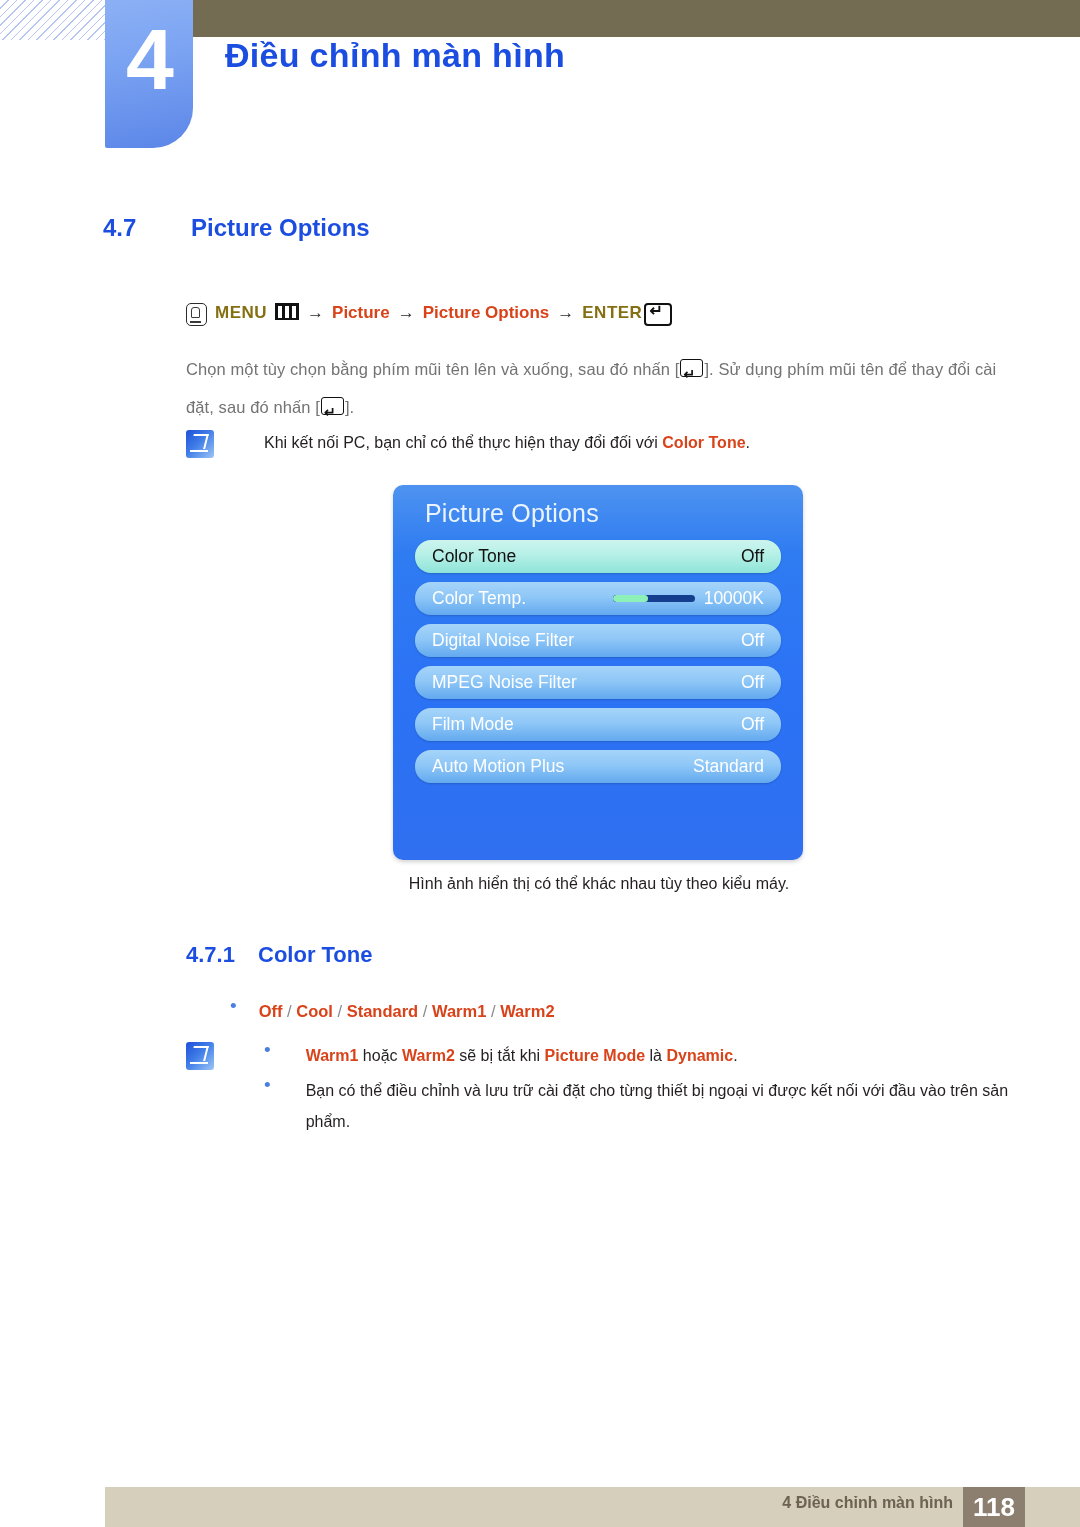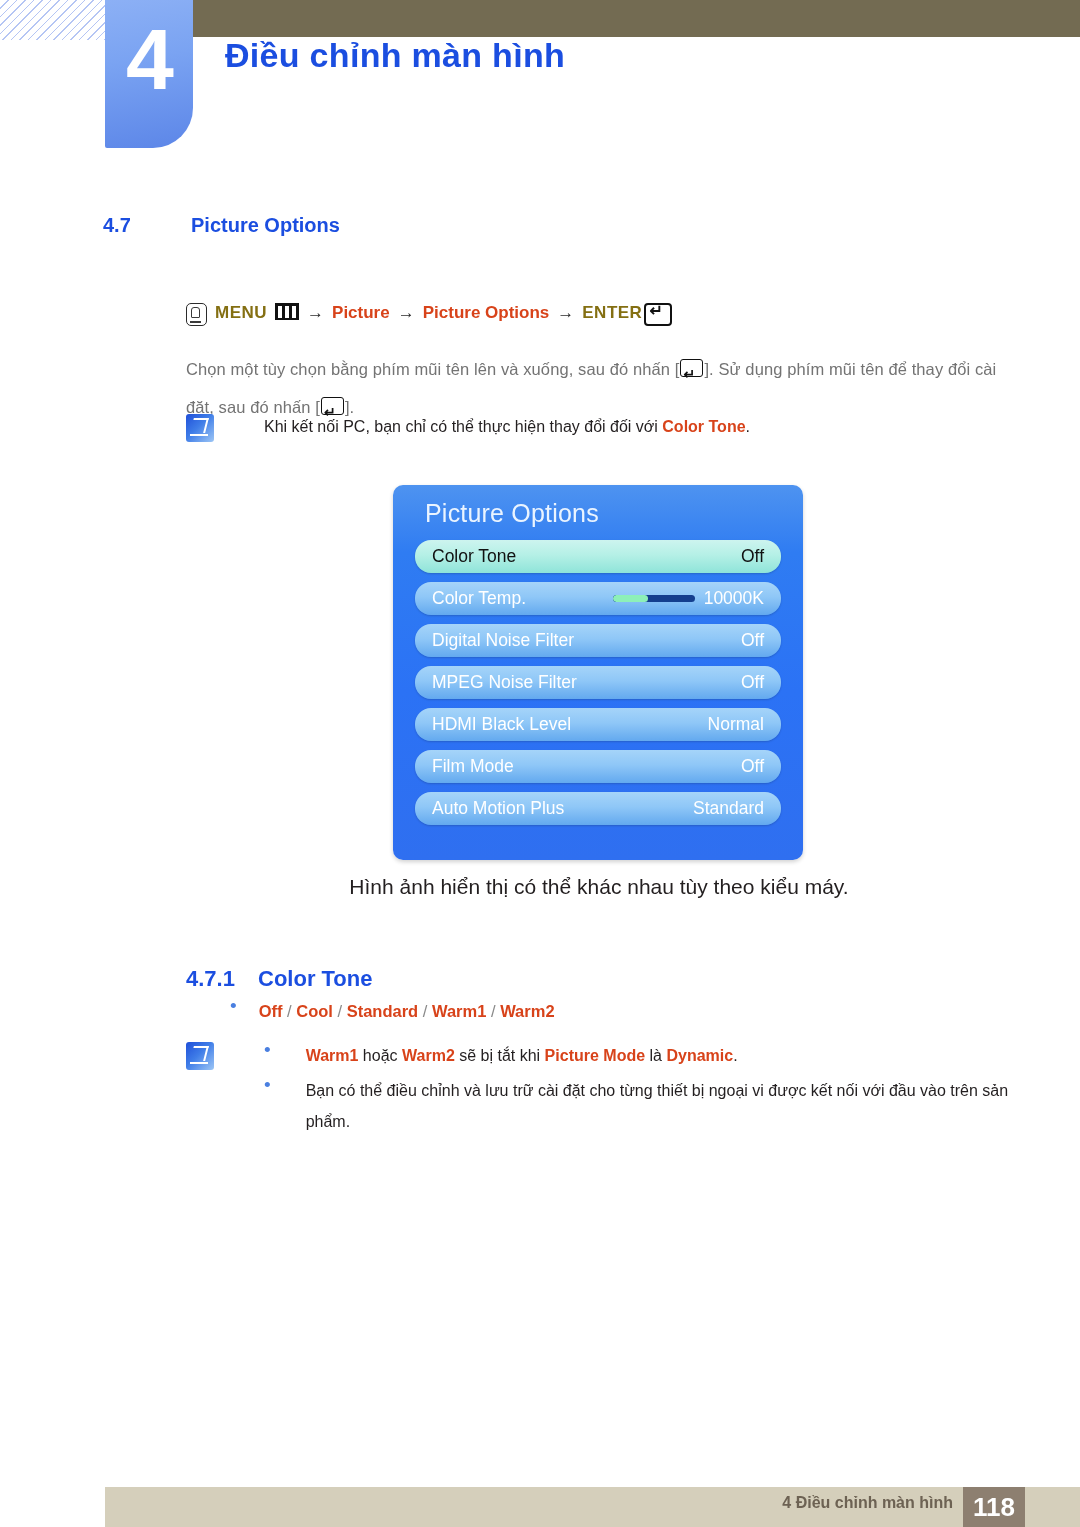--- a/index.html
+++ b/index.html
@@ -78,21 +78,21 @@
 
   
   .section-heading {
     position: absolute;
     top: 214px;
     left: 103px;
     display: flex;
     align-items: flex-end;
     color: #1b4ee0;
     font-weight: bold;
-    font-size: 20px;
+    font-size: 24px;
   }
   .section-num { width: 88px; }
 
   
   .menu-path {
     position: absolute;
     top: 303px;
     left: 186px;
     display: flex;
     align-items: flex-start;
@@ -199,21 +199,21 @@
   }
   #para-main { top: 350px; }
 
   .note-block {
     position: absolute;
     left: 186px;
     width: 830px;
     display: flex;
     align-items: flex-start;
   }
-  #note-pc { top: 412px; }
+  #note-pc { top: 428px; }
   .note-icon {
     width: 28px; height: 28px;
     flex: 0 0 28px;
     border-radius: 3px;
     background: linear-gradient(135deg, #1f4fd8 0%, #3f7de8 45%, #9dc6f5 100%);
     position: relative;
     margin-top: 2px;
   }
   .note-icon::before {
     content: "";
@@ -307,36 +307,36 @@
     background: #8df0b8;
     border-radius: 4px;
   }
 
   .osd-caption {
     position: absolute;
     top: 875px;
     left: 186px;
     width: 826px;
     text-align: center;
-    font-size: 21px;
+    font-size: 16px;
     color: #231f20;
   }
 
   
   .subsection-heading {
     position: absolute;
     top: 942px;
     left: 186px;
     display: flex;
     align-items: baseline;
     color: #1b4ee0;
     font-weight: bold;
     font-size: 22px;
   }
-  .subsection-num { width: 72px; margin-top: 24px; }
+  .subsection-num { width: 72px; }
 
   .bullet-line {
     position: absolute;
     display: flex;
     align-items: flex-start;
   }
   .bullet-dot {
     color: #4a7fe0;
     font-size: 19px;
     line-height: 20px;
@@ -462,26 +462,20 @@
           <span class="val">Off</span>
         </span>
       </div>
       <div class="osd-row">
         <span class="lbl">MPEG Noise Filter</span>
         <span class="val-group">
           <span class="val">Off</span>
         </span>
       </div>
       <div class="osd-row">
-        <span class="lbl">HDMI Black Level</span>
-        <span class="val-group">
-          <span class="val">Normal</span>
-        </span>
-      </div>
-      <div class="osd-row">
         <span class="lbl">Film Mode</span>
         <span class="val-group">
           <span class="val">Off</span>
         </span>
       </div>
       <div class="osd-row">
         <span class="lbl">Auto Motion Plus</span>
         <span class="val-group">
           <span class="val">Standard</span>
         </span>

